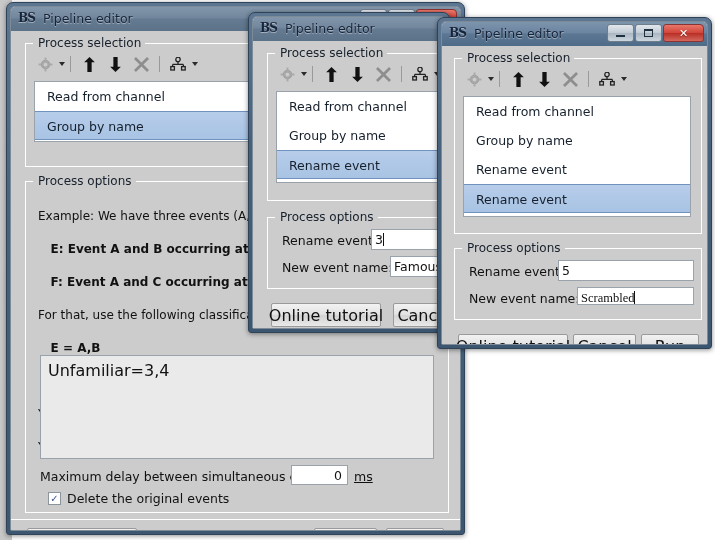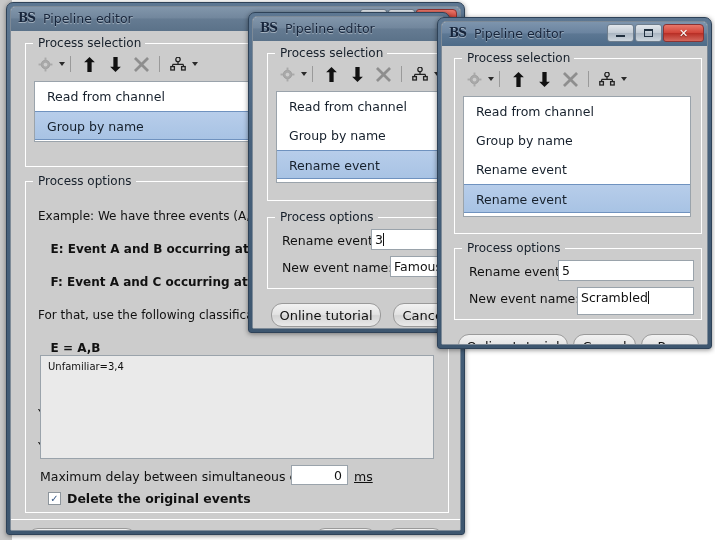--- a/index.html
+++ b/index.html
@@ -156,32 +156,32 @@
     padding:1px 3px;
     line-height:18px;
     white-space:nowrap;
     overflow:hidden;
   }
   .tfield.ro{background:#ffffff;text-align:right;padding-right:5px;}
   .bigarea{
     position:absolute;
     background:#eaeaea;border:1px solid #9aa3ab;
     box-sizing:border-box;
-    font-size:10px;color:#111;
+    font-size:16px;color:#111;
     padding:5px 7px;
     white-space:pre;
   }
   .caretbar{display:inline-block;width:1px;height:13px;background:#111;vertical-align:-2px;margin-left:0px;}
   .btn{
     position:absolute;
     background:linear-gradient(to bottom,#f2f2f2 0%,#e3e3e3 47%,#d4d4d4 53%,#e9e9e9 100%);
     border:1px solid #9a9a9a;
-    border-radius:11px;
-    box-sizing:border-box;
-    font-size:13px;color:#111;
+    border-radius:2px;
+    box-sizing:border-box;
+    font-size:16px;color:#111;
     display:flex;align-items:center;justify-content:center;
     white-space:nowrap;
   }
   .sep-line{position:absolute;left:0;right:0;height:1px;background:#ffffff;}
   .lbl{position:absolute;font-size:12.5px;color:#111;white-space:nowrap;}
   .chk{
     position:absolute;width:13px;height:13px;
     background:#fff;border:1px solid #8d959c;box-sizing:border-box;
     display:flex;align-items:center;justify-content:center;
     font-size:10px;color:#3a5a86;
@@ -284,21 +284,21 @@
 <br>
         </div>
 
         <div class="bigarea" style="left:14px;top:174px;width:394px;height:104px;">Unfamiliar=3,4</div>
 
         <div class="lbl" style="left:14px;top:288px;">Maximum delay between simultaneous events:</div>
         <div class="tfield ro" style="left:265px;top:284px;width:57px;height:20px;">0</div>
         <div class="lbl" style="left:328px;top:288px;text-decoration:underline;">ms</div>
 
         <div class="chk" style="left:22px;top:311px;">✓</div>
-        <div class="lbl" style="left:41px;top:310px;font-weight:bold;">Delete the original events</div>
+        <div class="lbl" style="left:41px;top:310px;">Delete the original events</div>
       </div>
 
       <div class="sep-line" style="top:488px;"></div>
 
       <div class="btn" style="left:16px;top:497px;width:110px;height:24px;">Online tutorial</div>
       <div class="btn" style="left:303px;top:497px;width:63px;height:24px;">Cancel</div>
       <div class="btn" style="left:375px;top:497px;width:58px;height:24px;">Run</div>
     </div>
   </div>
 </div>
@@ -463,21 +463,21 @@
 
       <div class="gbox" style="left:12px;top:202px;width:248px;height:72px;">
         <div class="gbox-line-l"></div>
         <div class="gbox-line-r" style="width:136px;"></div>
         <div class="gbox-title">Process options</div>
 
         <div class="lbl" style="left:14px;top:16px;">Rename event:</div>
         <div class="tfield" style="left:103px;top:12px;width:136px;height:21px;">5</div>
 
         <div class="lbl" style="left:14px;top:43px;">New event name:</div>
-        <div class="tfield" style="left:122px;top:39px;width:117px;height:28px;"><span>Scrambled</span><i class="caretbar"></i></div>
+        <div class="tfield" style="left:122px;top:39px;width:117px;height:18px;font-family:Liberation Serif, serif;"><span>Scrambled</span><i class="caretbar"></i></div>
       </div>
 
       <div class="btn" style="left:16px;top:288px;width:110px;height:24px;">Online tutorial</div>
       <div class="btn" style="left:131px;top:288px;width:63px;height:24px;">Cancel</div>
       <div class="btn" style="left:199px;top:288px;width:58px;height:24px;">Run</div>
     </div>
   </div>
 </div>
 
 </body></html>

